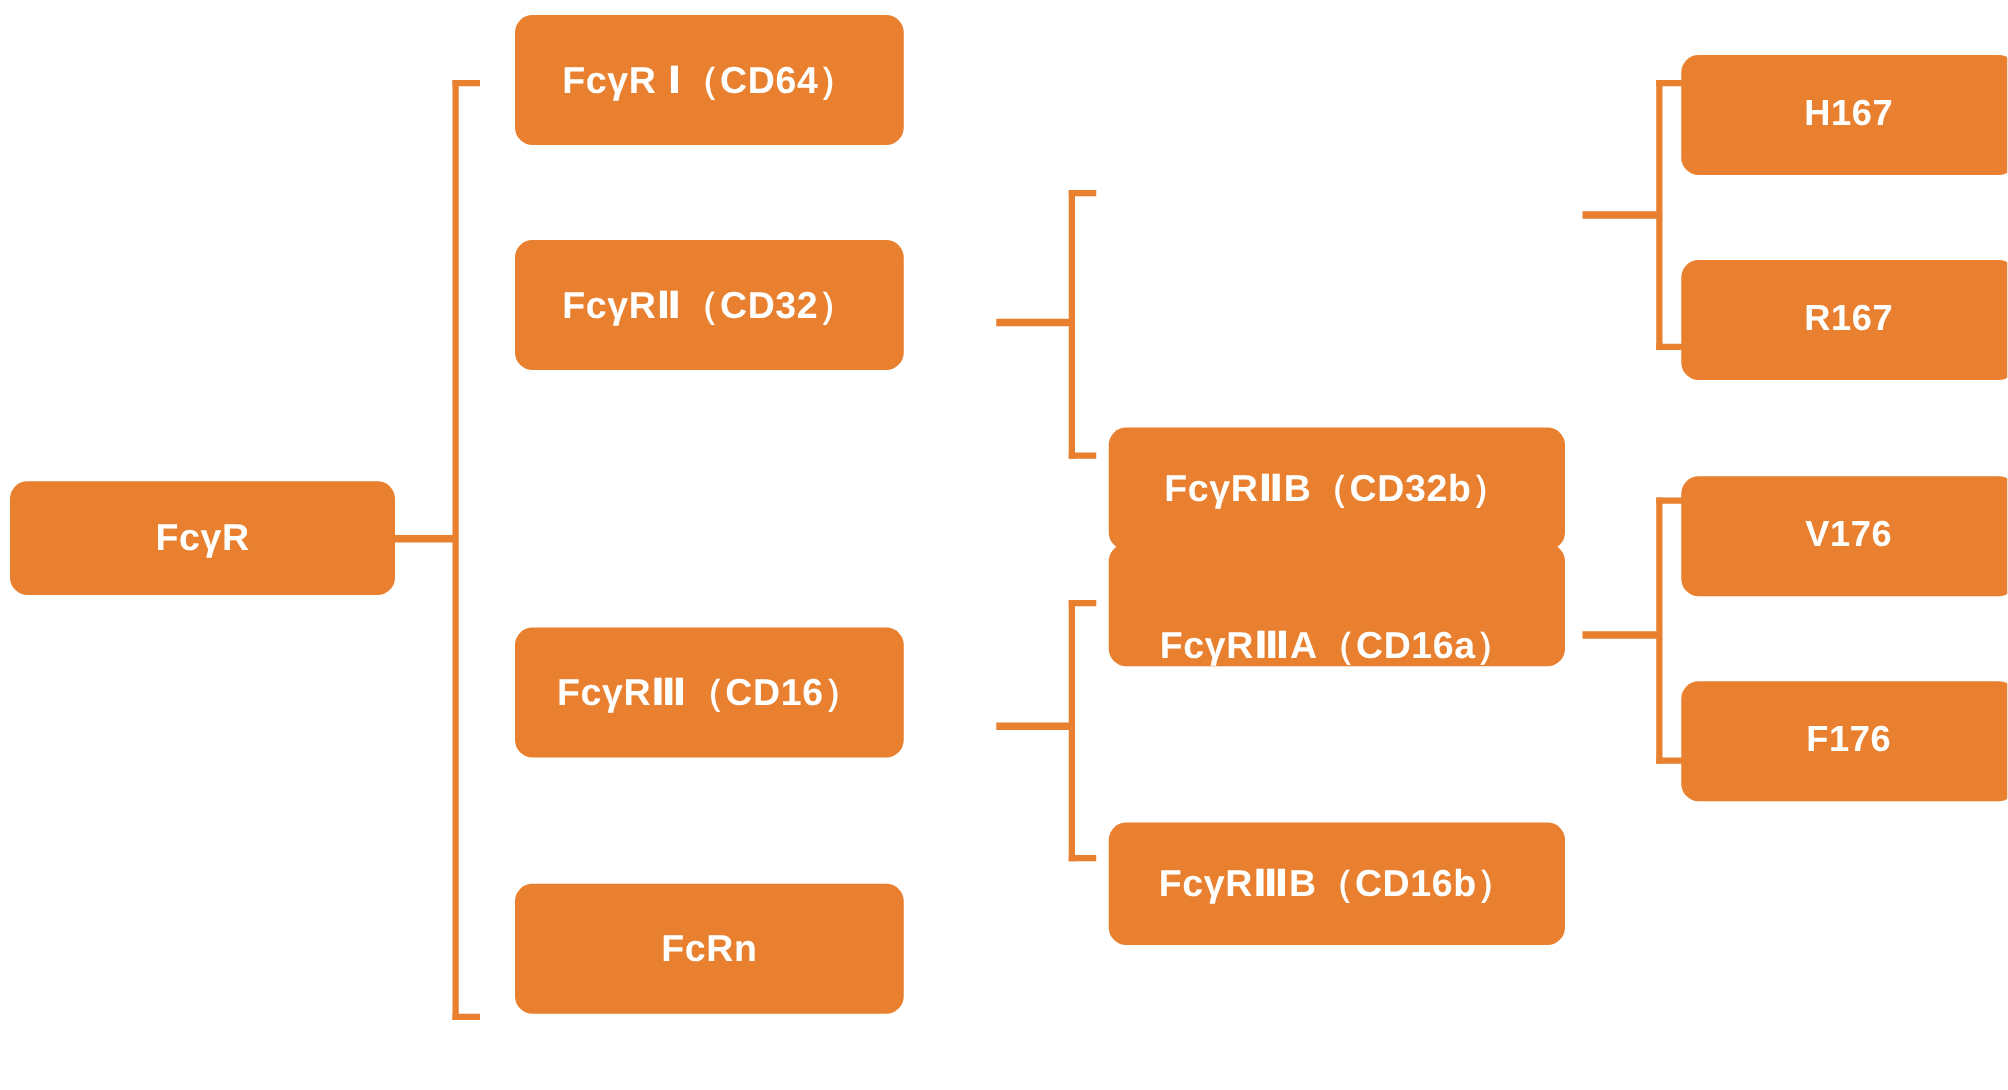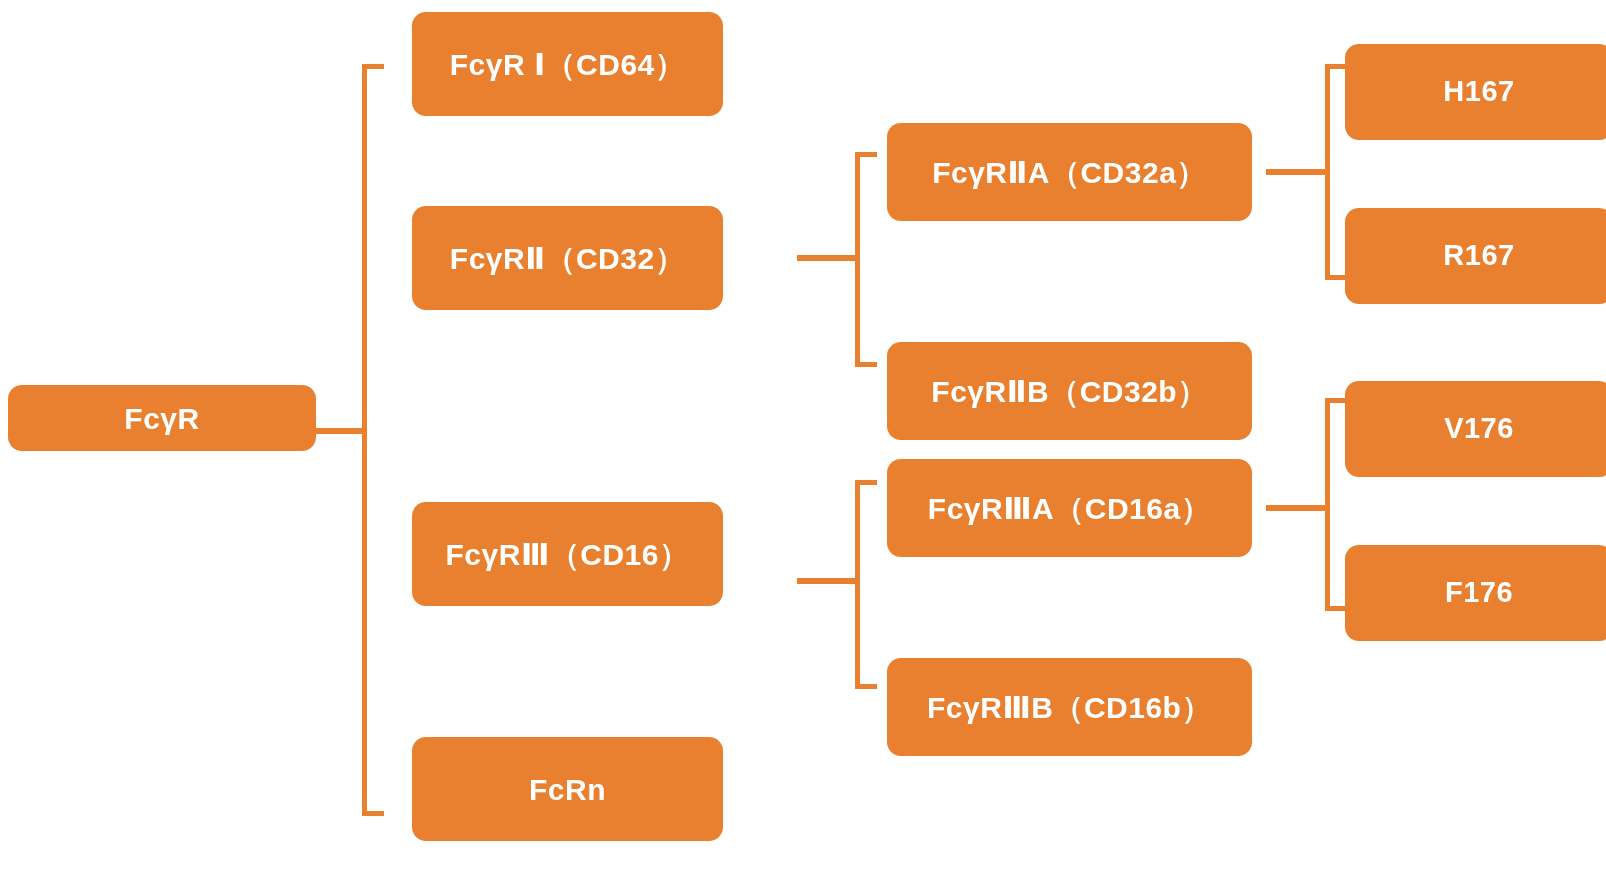--- a/index.html
+++ b/index.html
@@ -24,21 +24,21 @@
     align-items: center;
     justify-content: center;
     text-align: center;
     font-weight: bold;
     letter-spacing: 0.5px;
     box-sizing: border-box;
     line-height: 1.1;
     white-space: nowrap;
   }
   
-  .col-root  { left: 8px;   width: 308px; height: 66px;  font-size: 30px; }
+  .col-root  { left: 8px;   width: 308px; height: 91px;  font-size: 30px; }
   .col-two   { left: 412px; width: 311px; height: 104px; font-size: 30px; }
   .col-three { left: 887px; width: 365px; height: 98px;  font-size: 30px; }
   .col-leaf  { left: 1345px; width: 268px; height: 96px; font-size: 29px; }
 
   
   .brk-v {
     position: absolute;
     width: 5px;
     background: #E8802F;
   }
@@ -68,51 +68,48 @@
   <div class="brk-v" style="left:362px; top:64px; height:752px;"></div>
 
   <div class="brk-cap-t" style="left:362px; top:64px;"></div>
 
   <div class="brk-cap-b" style="left:362px; top:811px;"></div>
 
   <div class="node col-two" style="top:12px;">
     <span>FcγR Ⅰ（CD64）</span>
   </div>
 
-  <div class="node col-two" style="top:206px;">
+  <div class="node col-two" style="top:192px;">
     <span>FcγRⅡ（CD32）</span>
   </div>
 
   <div class="node col-two" style="top:502px;">
     <span>FcγRⅢ（CD16）</span>
   </div>
 
-  <div class="node col-two" style="top:737px;">
+  <div class="node col-two" style="top:707px;">
     <span>FcRn</span>
   </div>
 
   <div class="stem" style="left:797px; top:255px; width:62px;"></div>
   <div class="brk-v" style="left:855px; top:152px; height:215px;"></div>
   <div class="brk-cap-t" style="left:855px; top:152px;"></div>
   <div class="brk-cap-b" style="left:855px; top:362px;"></div>
 
   <div class="stem" style="left:797px; top:578px; width:62px;"></div>
   <div class="brk-v" style="left:855px; top:480px; height:209px;"></div>
   <div class="brk-cap-t" style="left:855px; top:480px;"></div>
   <div class="brk-cap-b" style="left:855px; top:684px;"></div>
 
-  <div class="node col-three" style="top:123px;">
-    <span>FcγRⅡA（CD32a）</span>
-  </div>
 
   <div class="node col-three" style="top:294px;margin-top:48px;">
     <span>FcγRⅡB（CD32b）</span>
   </div>
 
-  <div class="node col-three" style="top:459px;">
+  <div class="node col-three" style="top:435px;align-items:flex-end;">
     <span>FcγRⅢA（CD16a）</span>
   </div>
 
   <div class="node col-three" style="top:627px;margin-top:31px;">
     <span>FcγRⅢB（CD16b）</span>
   </div>
 
   <div class="stem" style="left:1266px; top:169px; width:62px;"></div>
   <div class="brk-v" style="left:1325px; top:64px; height:216px;"></div>
   <div class="brk-cap-t" style="left:1325px; top:64px;"></div>

